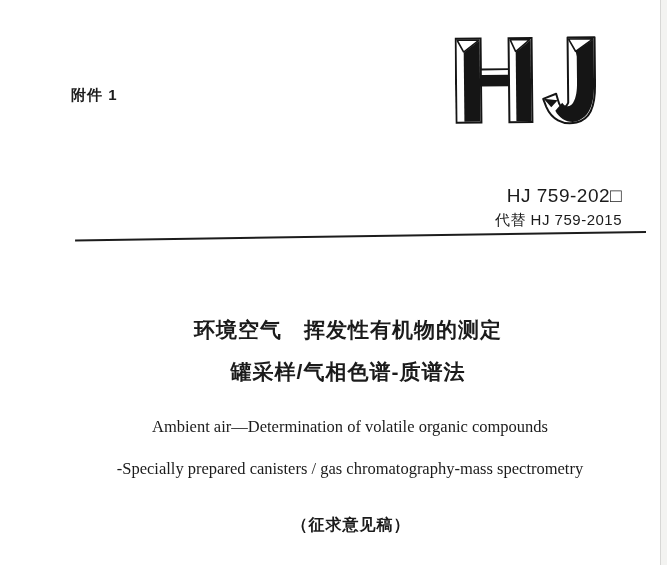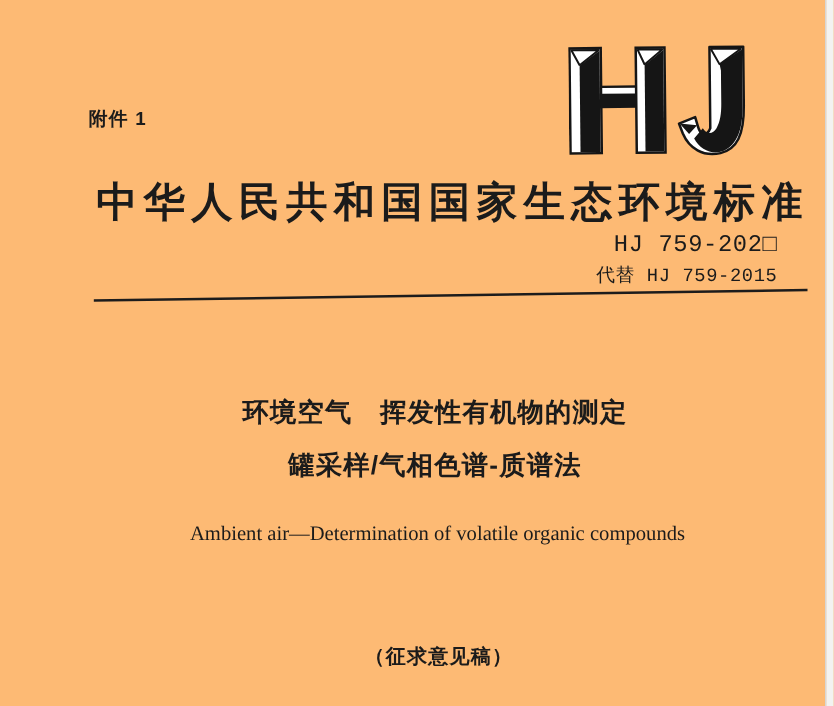--- a/index.html
+++ b/index.html
@@ -1,19 +1,19 @@
 <!DOCTYPE html>
 <html><head>
 <meta charset="utf-8">
 <style>
   html,body{margin:0;padding:0;background:#e8e8e6;}
   #page{
     position:relative;
     width:667px;height:565px;
-    background:#fdba74;
+    background:#ffffff;
     overflow:hidden;
     font-family:"Liberation Serif", serif;
     color:#1b1b1b;
   }
   .abs{position:absolute;}
   .sr-only{position:absolute;width:1px;height:1px;overflow:hidden;clip:rect(0 0 0 0);}
 
   .attachment-label{
     left:71px;top:86px;
     font-family:"Liberation Sans", sans-serif;
@@ -24,21 +24,21 @@
 
   .header-title{
     left:77px;top:140px;width:575px;
     font-size:33px;font-weight:bold;
     letter-spacing:5px;white-space:nowrap;
     font-family:"Liberation Serif", serif;
   }
 
   .std-block{
     right:45px;top:185px;text-align:right;
-    font-family:Liberation Mono, monospace;
+    font-family:Liberation Sans, sans-serif;
   }
   .std-number{font-size:19px;letter-spacing:0.5px;}
   .std-replaces{font-size:15px;margin-top:4px;letter-spacing:0.5px;}
 
   .header-rule{
     left:75px;top:231px;width:571px;height:0;
     border-top:2.5px solid #1c1c1c;
     transform:rotate(-0.85deg);
     transform-origin:right center;
   }
@@ -98,32 +98,32 @@
       <path d="M61,15 L76,3 L76,84 L61,84 Z" fill="#151515"></path>
       <path d="M55.5,2.5 L75.5,2.5 L61,14.5 Z" fill="#ffffff" stroke="#151515" stroke-width="1.6" stroke-linejoin="bevel"></path>
 
       <path d="M113,1 L140,1 L140,48 C140,72 134,83 121,86 C107,89 96,82 91,70 L88,62 L101,57 L103,64 C105,72 110,73 113,66 Z" fill="#ffffff" stroke="#151515" stroke-width="2" stroke-linejoin="round"></path>
       <path d="M121,15 L139,3 L139,48 C139,70 133,81 121,85 C113,87 104,82 100,74 L107,66 C110,71 115,71 118,66 C121,61 122,54 122,46 L122,20 Z" fill="#151515"></path>
       <path d="M114,2.5 L138.5,2.5 L121,15 Z" fill="#ffffff" stroke="#151515" stroke-width="1.6" stroke-linejoin="bevel"></path>
       <path d="M88.5,62 L102.5,63.5 L96,70.5 Z" fill="#151515"></path>
     </svg>
   </div>
 
-  <div class="abs header-title">中华人民共和国国家生态环境标准</div>
 
   <div class="abs std-block">
     <div class="std-number">HJ 759-202□</div>
     <div class="std-replaces">代替 HJ 759-2015</div>
   </div>
 
   <div class="abs header-rule"></div>
 
   <div class="abs cn-title-1">环境空气　挥发性有机物的测定</div>
   <div class="abs cn-title-2">罐采样/气相色谱-质谱法</div>
 
   <div class="abs en-title-1">Ambient air—Determination of volatile organic compounds</div>
+  <div class="abs en-title-2">-Specially prepared canisters / gas chromatography-mass spectrometry</div>
 
   <div class="abs draft-note">（征求意见稿）</div>
 
   <div class="abs page-edge-strip"></div>
   <div class="abs page-edge-line"></div>
 
 </div>
 
 </body></html>

